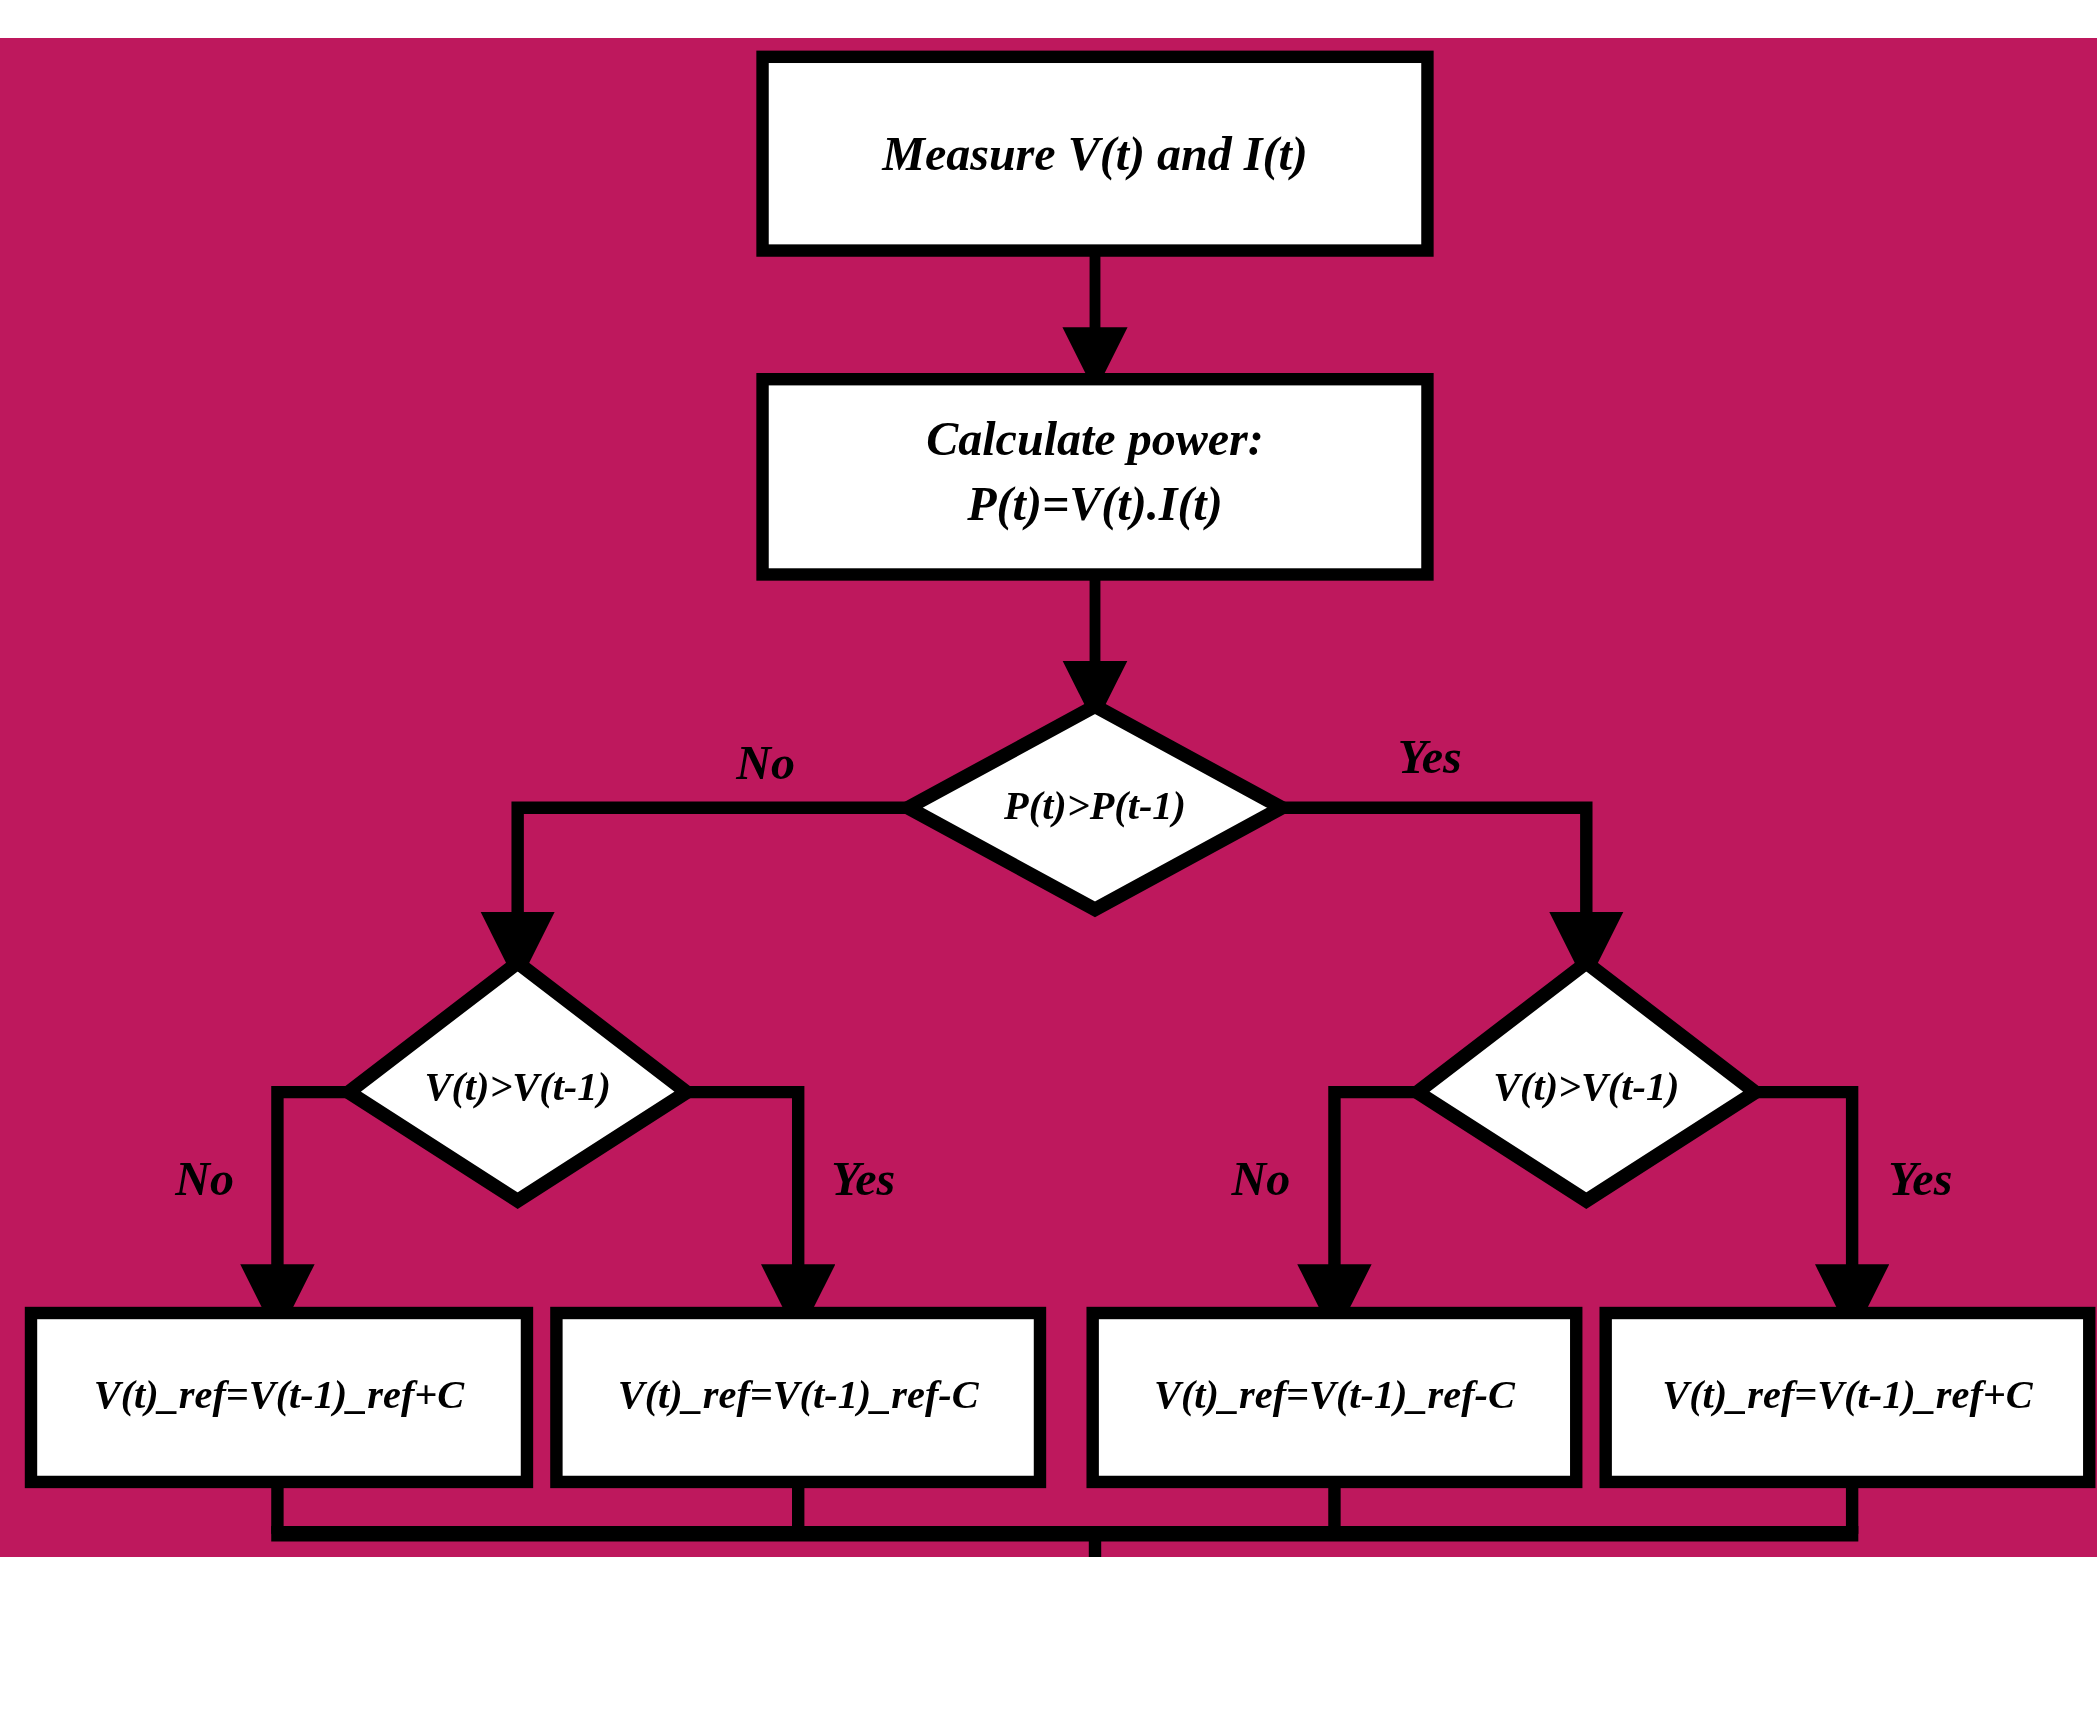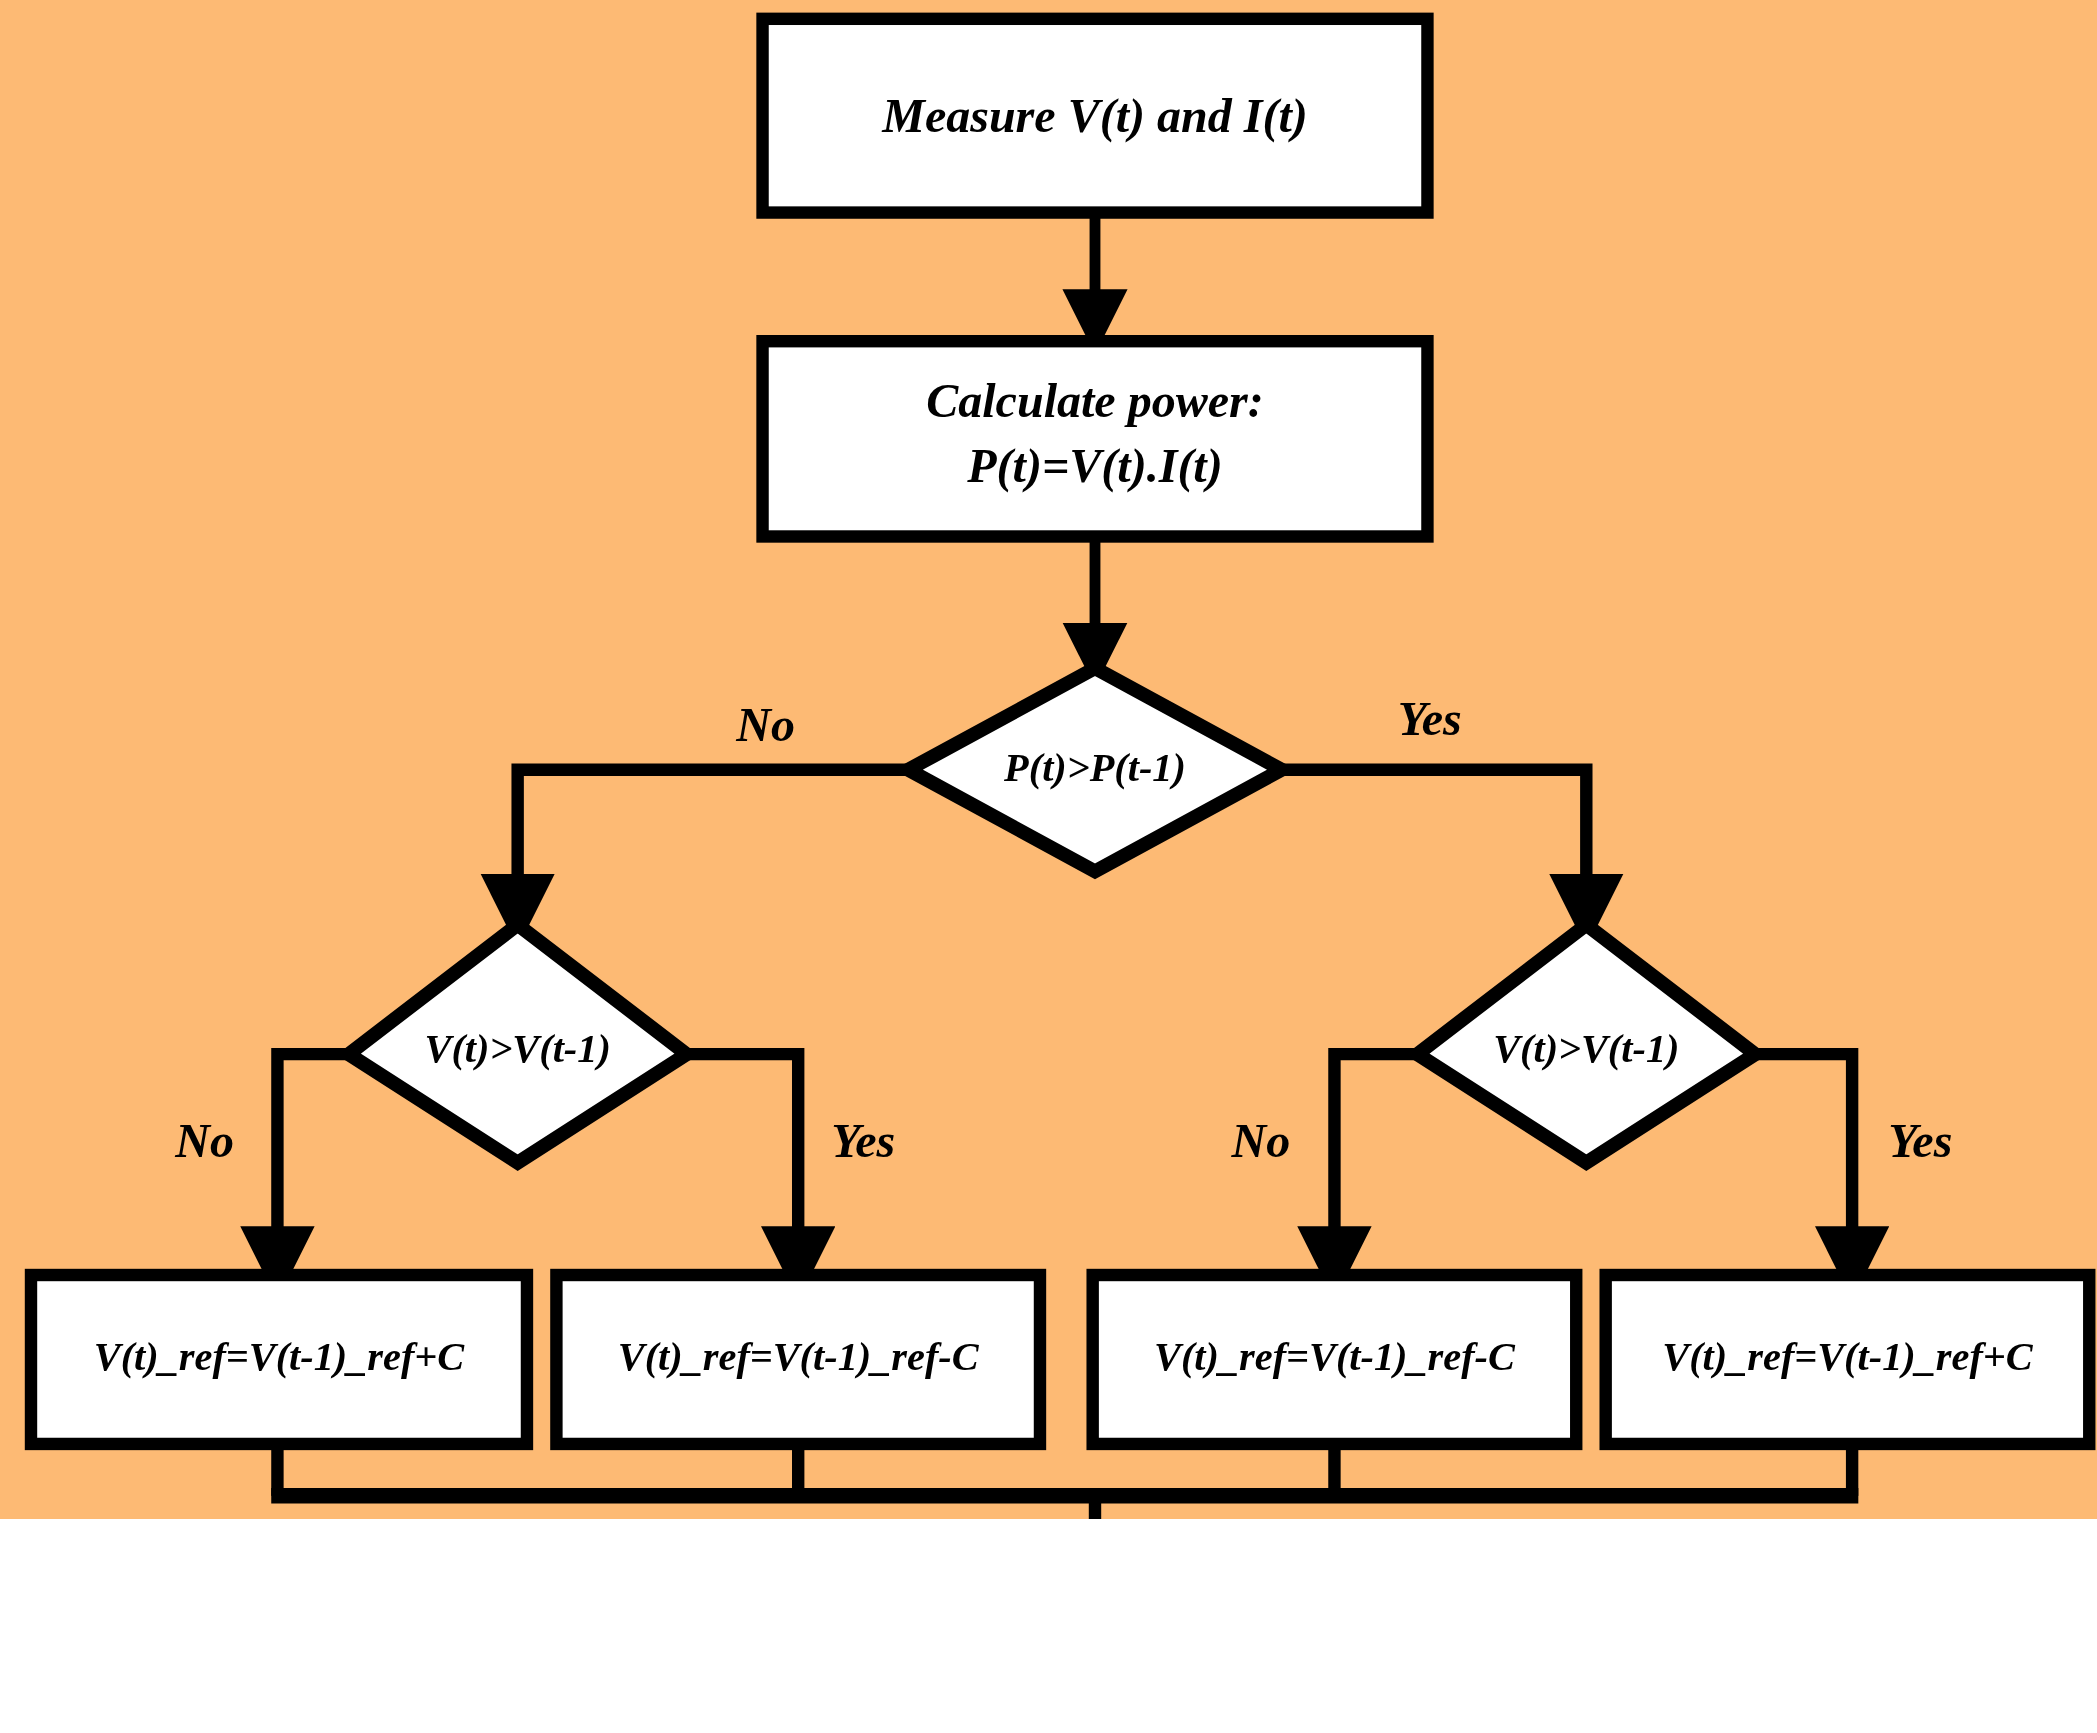--- a/index.html
+++ b/index.html
@@ -4,23 +4,24 @@
 <style>
   html, body {
     margin: 0;
     padding: 0;
     background: #ffffff;
   }
   #root {
     position: relative;
     width: 2097px;
     height: 1519px;
-    background: #fdba74;
+    background: #be185d;
     overflow: hidden;
     font-family: "Liberation Serif", "DejaVu Serif", serif;
+    margin-top: 38px;
   }
   svg.flow {
     position: absolute;
     left: 0;
     top: 0;
     width: 2097px;
     height: 1734px;
   }
   .node-text {
     font-family: "Liberation Serif", "DejaVu Serif", serif;

